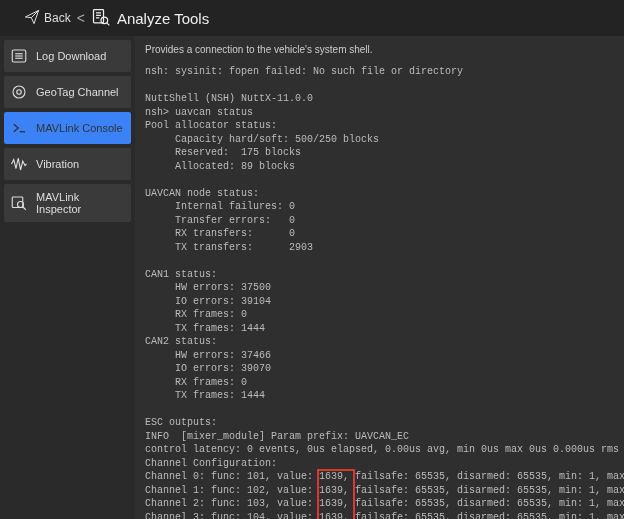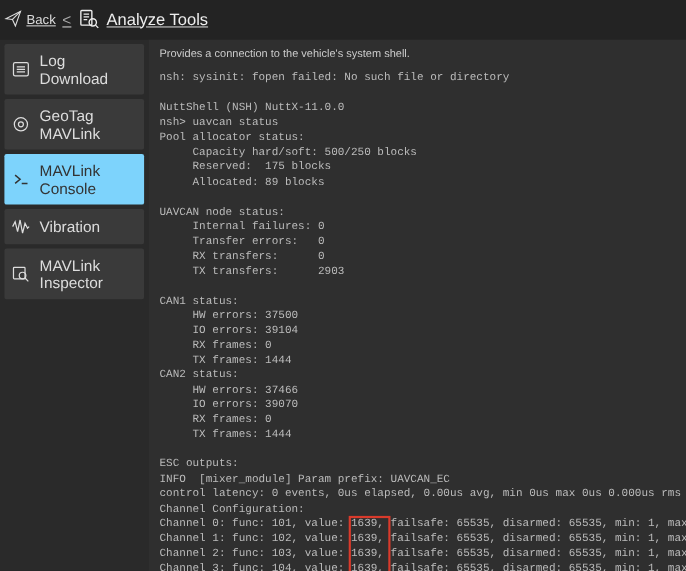--- a/index.html
+++ b/index.html
@@ -8,24 +8,23 @@
       color: #ccc;
       font-family: Arial, sans-serif;
       font-size: 11px;
       width: 624px;
       height: 519px;
       overflow: hidden;
     }
     .header {
       display: flex;
       align-items: center;
-      padding: 6px 4px;
+      padding: 6px 24px;
       background: #232323;
       height: 36px;
-      text-decoration: underline;
     }
     .back-btn {
       display: flex;
       align-items: center;
       gap: 4px;
       cursor: pointer;
       color: #ddd;
       font-size: 12px;
     }
     .lt { margin: 0 6px; color: #aaa; font-size: 14px; }
@@ -42,24 +41,24 @@
     }
     .side-item {
       display: flex;
       align-items: center;
       gap: 8px;
       padding: 7px 6px;
       background: #3a3a3a;
       cursor: pointer;
       border-radius: 2px;
       color: #ddd;
-      font-size: 14px;
+      font-size: 11px;
     }
     .side-item.active {
-      background: #7dd3fc;
+      background: #3b82f6;
       color: #333;
     }
     .side-item .icon { width: 18px; height: 18px; flex-shrink: 0; display:flex; align-items:center; justify-content:center; }
     .content {
       flex: 1;
       padding: 8px 10px;
       background: #2f2f2f;
       overflow: hidden;
     }
     .desc {
@@ -124,21 +123,21 @@
       </span>
       <span>Log Download</span>
     </div>
     <div class="side-item">
       <span class="icon">
         <svg width="18" height="18" viewBox="0 0 24 24" fill="none" stroke="currentColor" stroke-width="1.5">
             <circle cx="12" cy="12" r="8"></circle>
             <circle cx="12" cy="12" r="3"></circle>
           </svg>
       </span>
-      <span>GeoTag MAVLink</span>
+      <span>GeoTag Channel</span>
     </div>
     <div class="side-item active">
       <span class="icon">
         <svg width="18" height="18" viewBox="0 0 24 24" fill="none" stroke="currentColor" stroke-width="1.8">
             <polyline points="5 7 11 12 5 17"></polyline>
             <line x1="13" y1="17" x2="20" y2="17"></line>
           </svg>
       </span>
       <span>MAVLink Console</span>
     </div>

